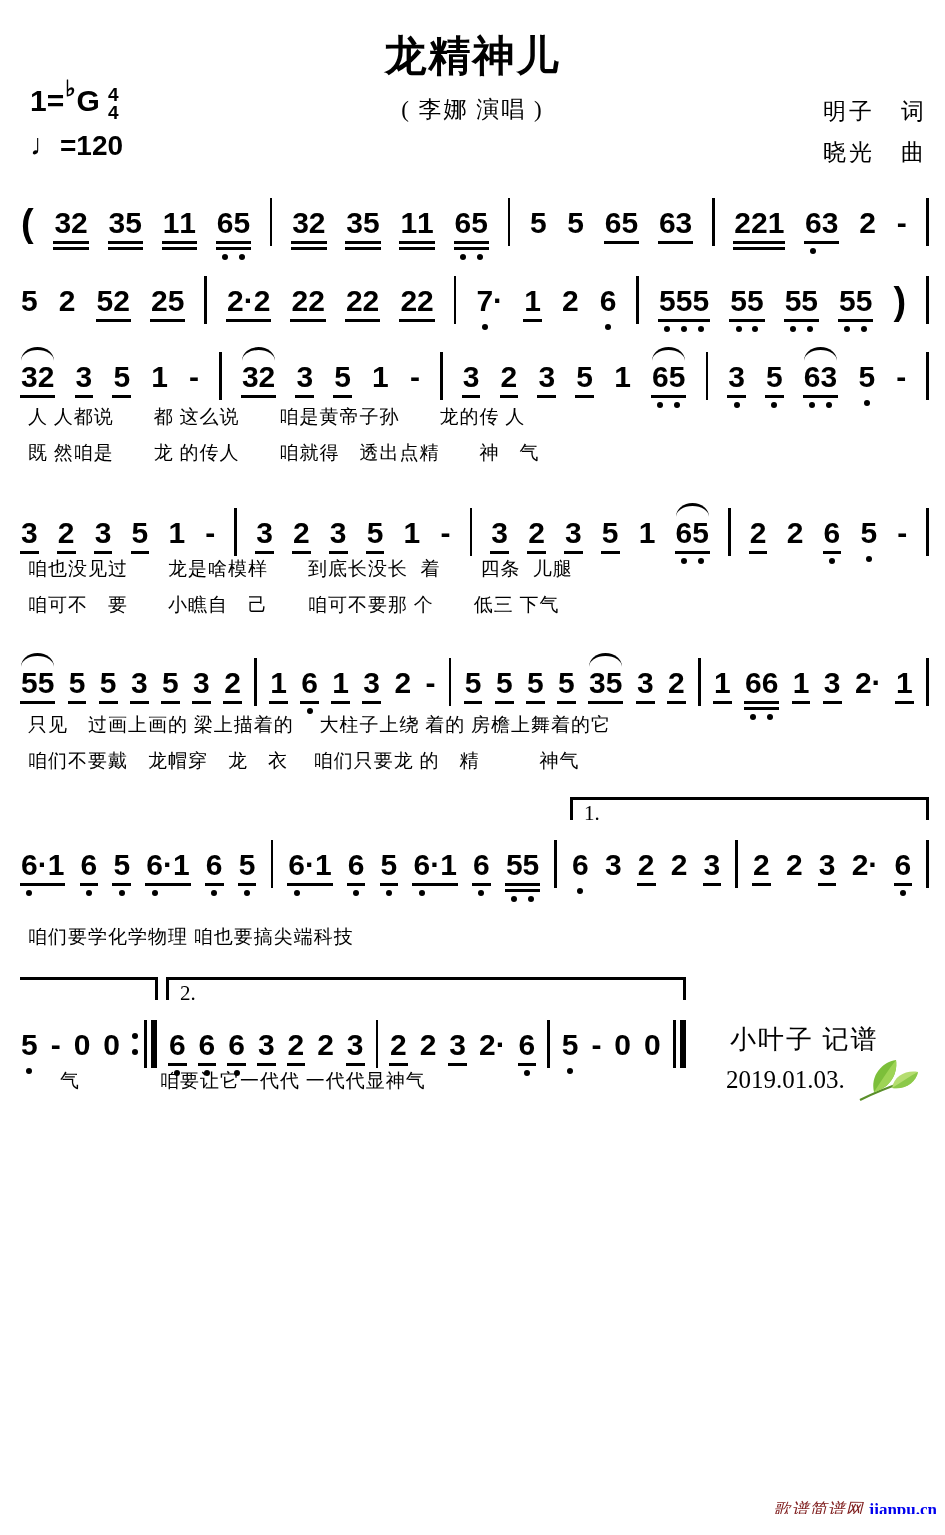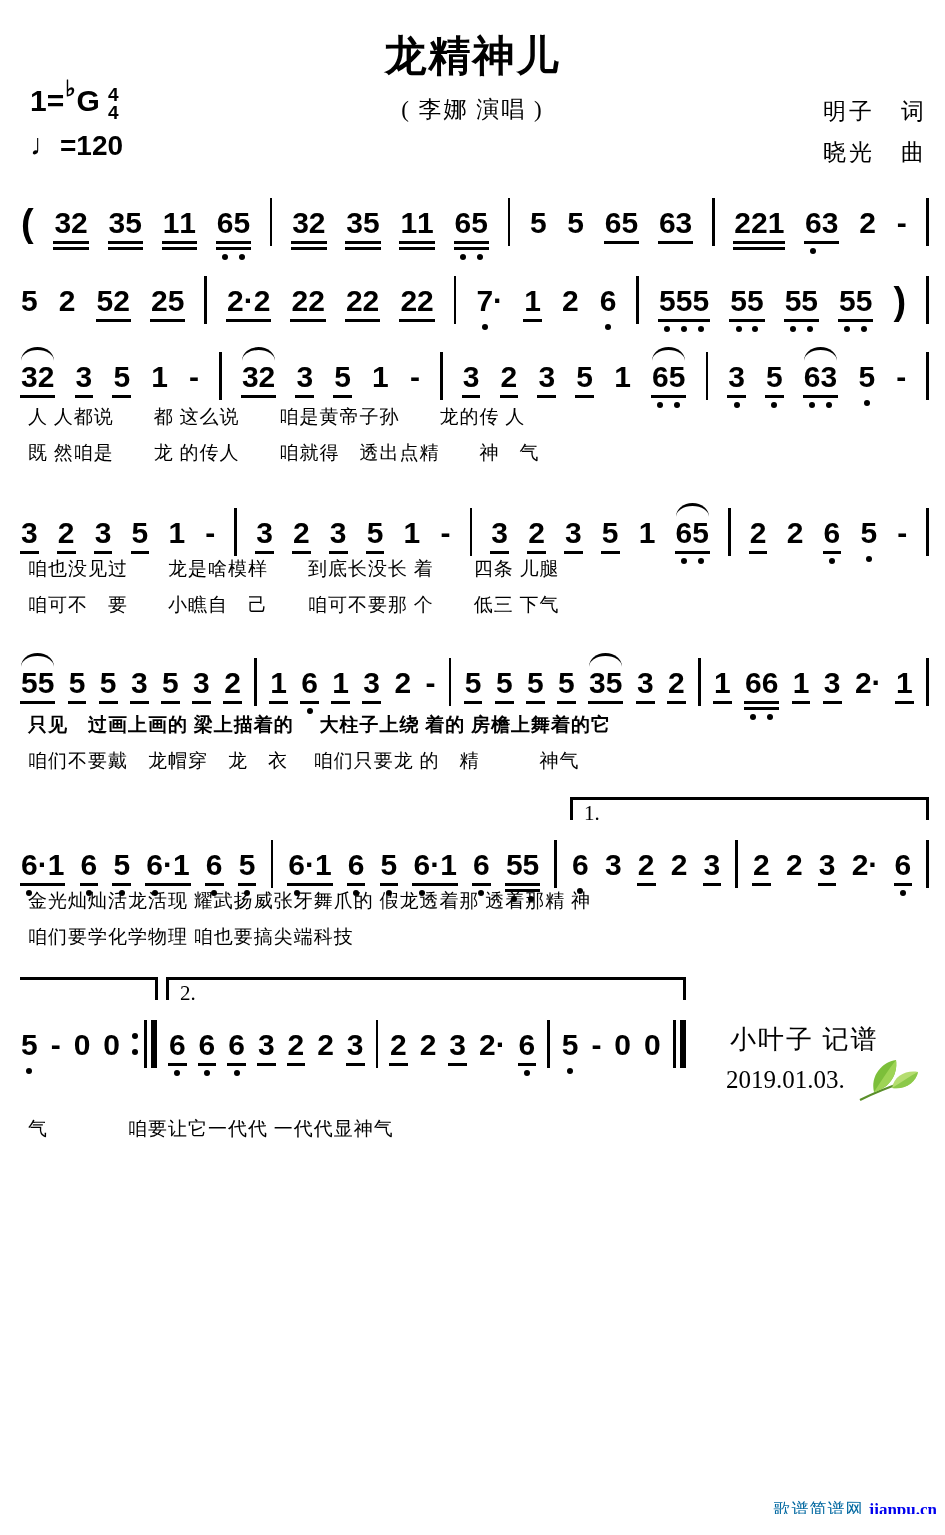--- a/index.html
+++ b/index.html
@@ -56,21 +56,21 @@
   .lyr{position:absolute;left:28px;white-space:pre;font-size:19px;letter-spacing:1px;
        font-family:"Liberation Serif",serif;}
 
   
   .transcriber{position:absolute;left:730px;top:1022px;font-size:26px;letter-spacing:2px;}
   .scoredate{position:absolute;left:726px;top:1066px;font-size:25px;font-family:"Liberation Serif",serif;}
   .leaf{position:absolute;left:852px;top:1048px;width:72px;height:60px;}
 
   
   .watermark{position:absolute;right:8px;top:1498px;font-size:17px;display:flex;gap:5px;align-items:baseline;}
-  .wm-site{color:#0369a1;letter-spacing:1px;}
+  .wm-site{color:#7f1d1d;letter-spacing:1px;font-style:italic;}
   .wm-url{font-family:Liberation Serif, serif;font-weight:bold;text-decoration:none;}
 </style>
 </head>
 <body>
 
 <div id="page">
 
   <div class="title">龙精神儿</div>
   <div class="subtitle">( 李娜  演唱 )</div>
 
@@ -930,27 +930,26 @@
   </div>
   <div class="volta tick-r" style="left:20px;width:138px;top:977px;">
     <span class="vlabel"></span>
   </div>
   <div class="volta tick-l tick-r" style="left:166px;width:520px;top:977px;">
     <span class="vlabel">2.</span>
   </div>
 
   <div class="lyr" style="top:404px;">人 人都说　　都 这么说　　咱是黄帝子孙　　龙的传 人</div>
   <div class="lyr" style="top:440px;">既 然咱是　　龙 的传人　　咱就得　透出点精　　神　气</div>
-  <div class="lyr" style="top:556px;">咱也没见过　　龙是啥模样　　到底长没长 着　　四条 儿腿</div>
+  <div class="lyr" style="top:556px;font-family:Liberation Mono, monospace;">咱也没见过　　龙是啥模样　　到底长没长 着　　四条 儿腿</div>
   <div class="lyr" style="top:592px;text-align:right;">咱可不　要　　小瞧自　己　　咱可不要那 个　　低三 下气</div>
-  <div class="lyr" style="top:712px;font-weight:bold;">只见　过画上画的 梁上描着的　 大柱子上绕 着的 房檐上舞着的它</div>
+  <div class="lyr" style="top:712px;">只见　过画上画的 梁上描着的　 大柱子上绕 着的 房檐上舞着的它</div>
   <div class="lyr" style="top:748px;">咱们不要戴　龙帽穿　龙　衣　 咱们只要龙 的　精　　　神气</div>
-  <div class="lyr" style="top:888px;">金光灿灿活龙活现 耀武扬威张牙舞爪的 假龙透着那 透着那精 神</div>
   <div class="lyr" style="top:924px;">咱们要学化学物理 咱也要搞尖端科技</div>
-  <div class="lyr" style="top:1116px;">气　　　　咱要让它一代代 一代代显神气</div>
+  <div class="lyr" style="top:1068px;margin-left:32px;">气　　　　咱要让它一代代 一代代显神气</div>
 
   <div class="transcriber">小叶子 记谱</div>
   <div class="scoredate">2019.01.03.</div>
   <svg class="leaf" viewBox="0 0 72 60">
     <path d="M8 52 C20 46 34 40 52 34" stroke="#5a8f2a" stroke-width="2.2" fill="none"></path>
     <path d="M22 44 C18 28 30 14 44 12 C46 26 38 40 22 44 Z" fill="#7cbf3a"></path>
     <path d="M22 44 C30 32 36 22 44 12 C46 26 38 40 22 44 Z" fill="#9ed455"></path>
     <path d="M40 40 C42 28 54 22 66 24 C64 34 54 42 40 40 Z" fill="#b5dd70"></path>
     <path d="M40 40 C50 34 58 28 66 24 C64 34 54 42 40 40 Z" fill="#8cc94a"></path>
   </svg>

